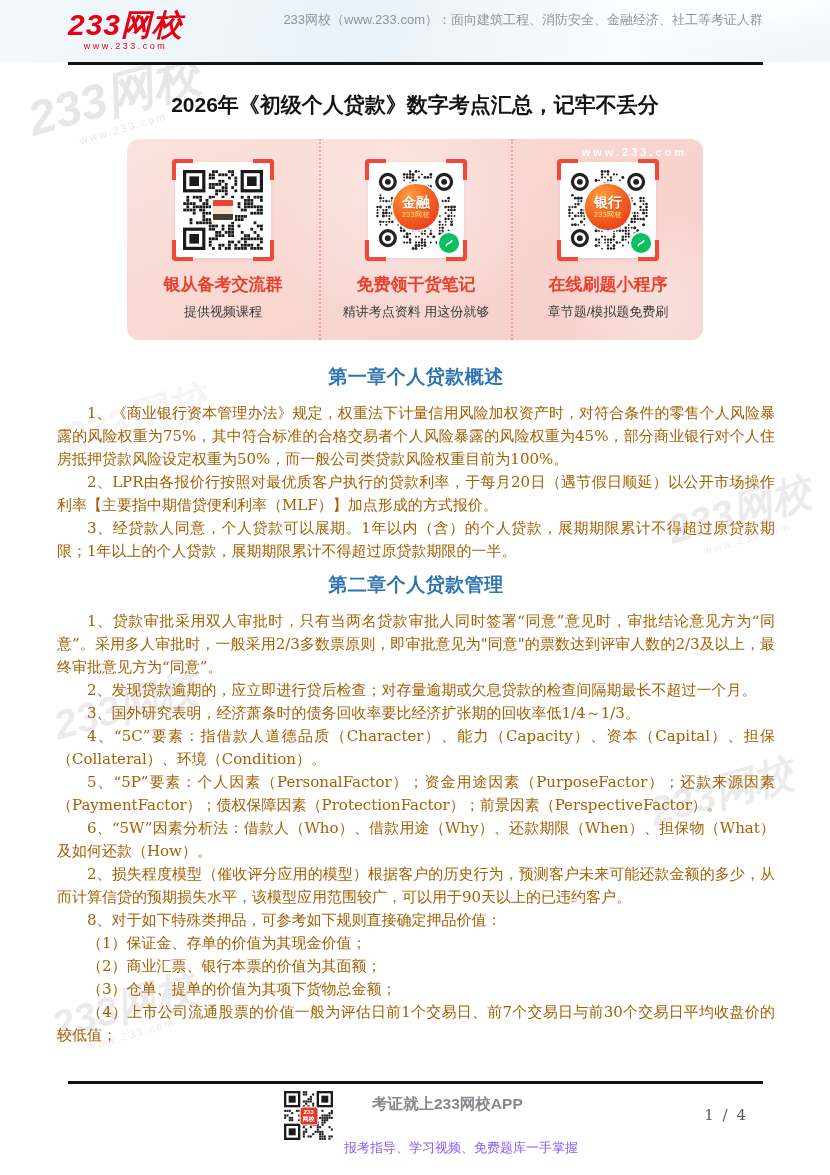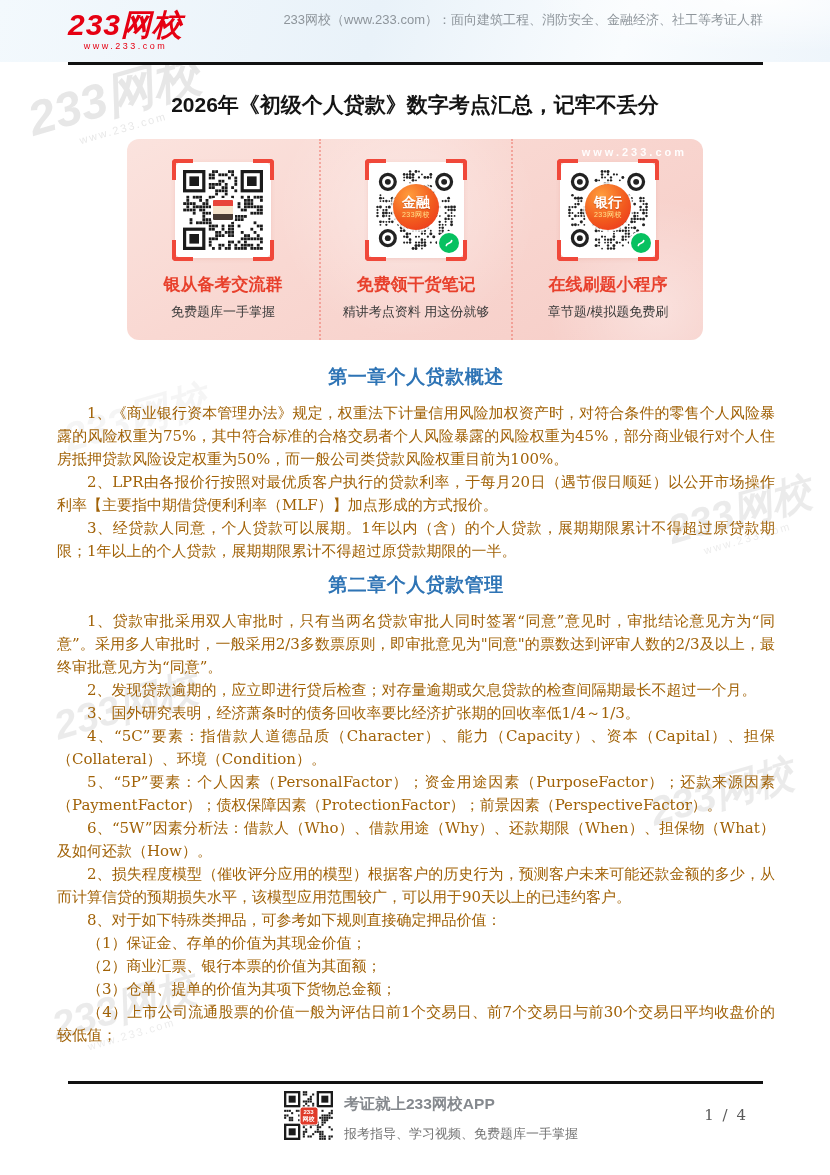--- a/index.html
+++ b/index.html
@@ -77,22 +77,22 @@
       text-indent:2em;font-family:"DejaVu Serif",serif;}
 
   
   .footer-group{position:absolute;left:284px;top:1091px;display:flex;gap:11px;z-index:2;}
   .footer-qr{width:49px;height:49px;position:relative;}
   .footer-qr .qr-pad2{position:absolute;inset:0;}
   .footer-qr-badge{position:absolute;left:50%;top:50%;transform:translate(-50%,-50%);
       width:17px;height:17px;border-radius:3px;background:#e03a2a;border:1px solid #fff;
       display:flex;flex-direction:column;align-items:center;justify-content:center;}
   .footer-qr-badge span{color:#fff;font-family:"Liberation Sans",sans-serif;font-size:6px;line-height:7px;font-weight:bold;}
-  .footer-line1{font-family:"Liberation Sans",sans-serif;font-weight:bold;font-size:15.5px;color:#85898e;margin-top:3px;}
-  .footer-line2{font-family:Liberation Mono, monospace;font-size:13px;color:#737373;margin-top:10px;}
+  .footer-line1{font-family:"Liberation Sans",sans-serif;font-weight:bold;font-size:15.5px;color:#85898e;margin-top:3px;margin-left:28px;}
+  .footer-line2{font-family:Liberation Mono, monospace;font-size:13px;color:#8b5cf6;margin-top:24px;}
   .page-num{position:absolute;right:82px;top:1106px;font-family:"DejaVu Serif",serif;
       font-size:15px;color:#5a5a5a;letter-spacing:2px;z-index:2;}
 </style>
 </head>
 <body>
 
 <div class="page">
 
   <div class="wm" style="left:28px;top:72px;font-size:48px;opacity:.2;">
     <span>233网校</span><span class="wm-sub">www.233.com</span>
@@ -331,21 +331,21 @@
                 <rect x="18.06" y="24.06" width="0.88" height="0.88" fill="#1b1b1b"></rect>
                 <rect x="19.06" y="24.06" width="0.88" height="0.88" fill="#1b1b1b"></rect>
                 <rect x="21.06" y="24.06" width="0.88" height="0.88" fill="#1b1b1b"></rect>
                 <rect x="22.06" y="24.06" width="0.88" height="0.88" fill="#1b1b1b"></rect>
                 <rect x="23.06" y="24.06" width="0.88" height="0.88" fill="#1b1b1b"></rect>
                 <rect x="24.06" y="24.06" width="0.88" height="0.88" fill="#1b1b1b"></rect>
               </svg></div>
           <div class="qr-avatar"></div>
         </div>
         <div class="banner-label">银从备考交流群</div>
-        <div class="banner-desc">免费题库一手掌握</div>
+        <div class="banner-desc">提供视频课程</div>
       </div>
 
       <div class="banner-col">
         <div class="qr-frame">
           <div class="corner tl"></div>
           <div class="corner tr"></div>
           <div class="corner bl"></div>
           <div class="corner br"></div>
           <div class="qr-pad qr-canvas"><svg viewBox="0 0 27 27" width="100%" height="100%">
                 <circle cx="4" cy="4" r="2.5" fill="none" stroke="#222" stroke-width="1.1"></circle>

